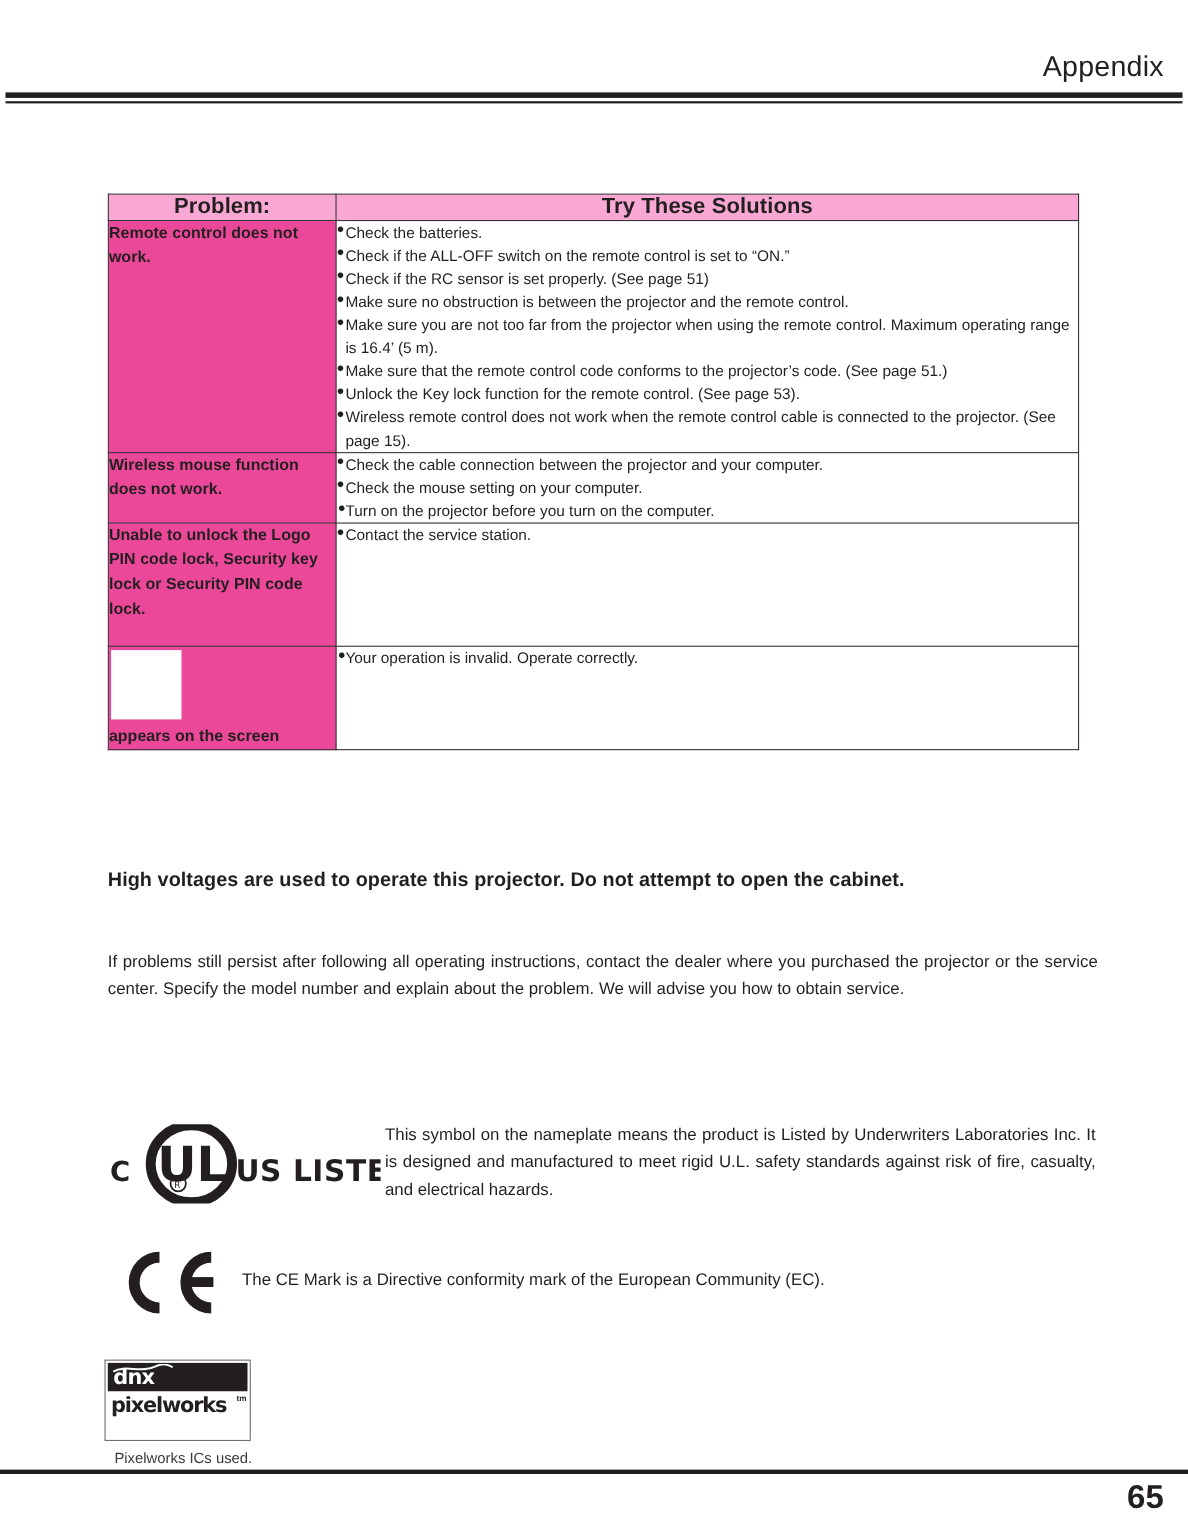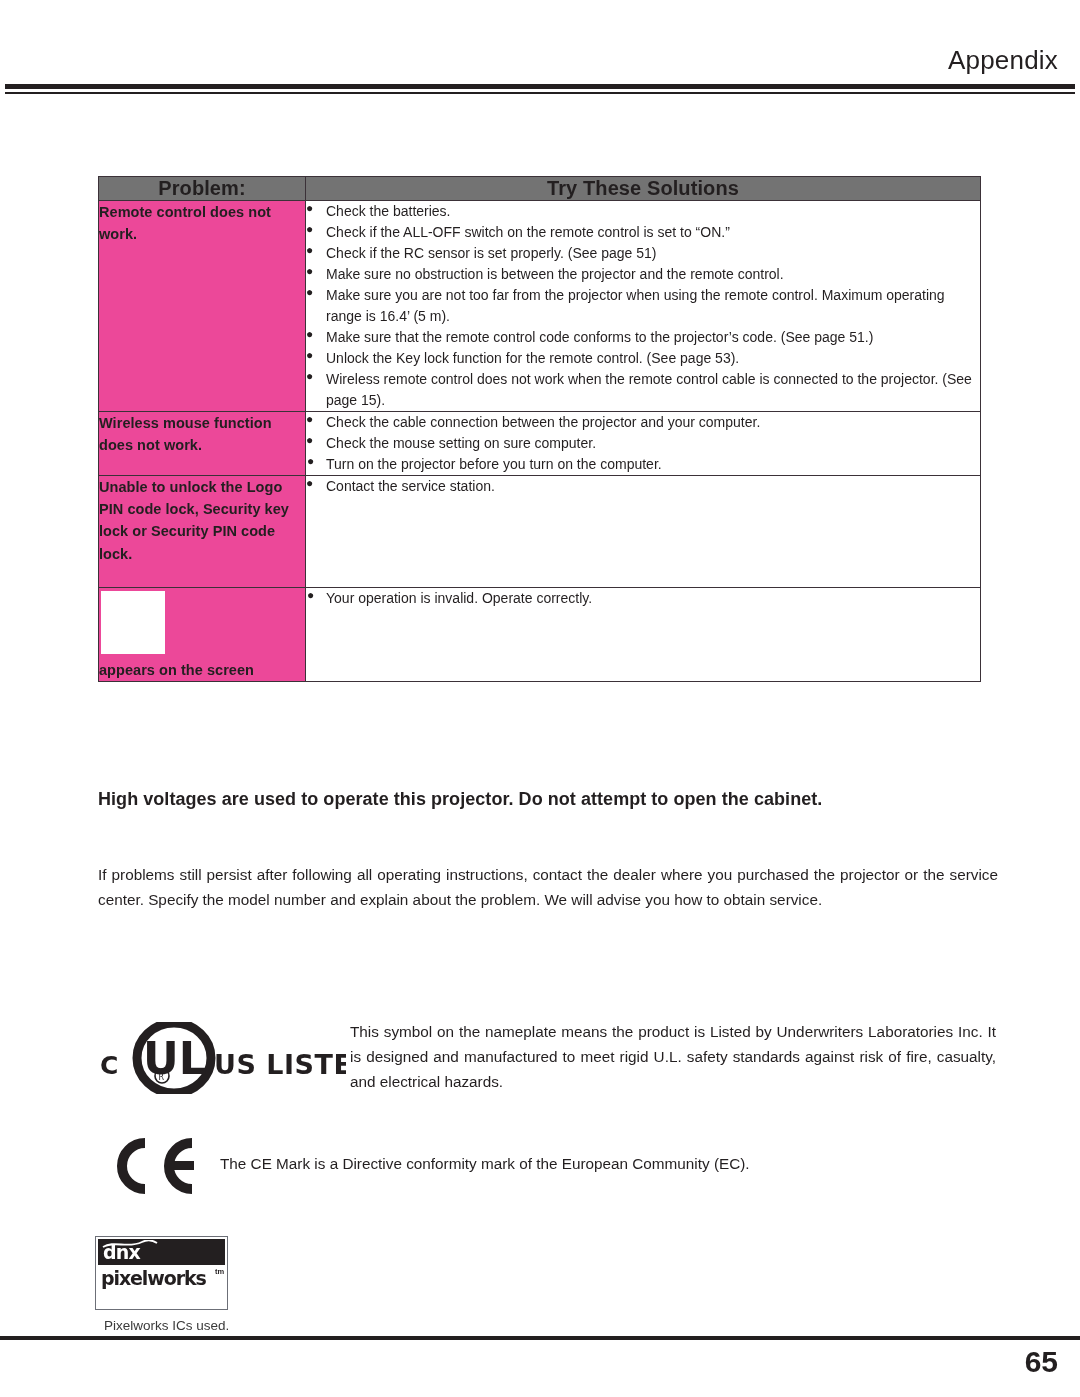--- a/index.html
+++ b/index.html
@@ -59,21 +59,21 @@
   }
   .tshoot-table td, .tshoot-table th {
     border: 1.6px solid #3b3138;
     vertical-align: top;
     padding: 0;
   }
   .col-problem { width: 207px; }
   .col-solutions { width: 675px; }
 
   .thead-cell {
-    background: #737373;
+    background: #f9a8d4;
     text-align: center;
     font-size: 20px;
     font-weight: bold;
     padding: 7px 0 9px 0;
     letter-spacing: 0.1px;
   }
   .cell-problem {
     background: #ec4899;
     font-size: 14.5px;
     font-weight: bold;
@@ -83,21 +83,21 @@
   }
   .cell-solutions {
     background: #ffffff;
     font-size: 14px;
     line-height: 1.47;
     padding: 9px 12px 9px 12px;
   }
   .sol-list { margin: 0; padding: 0; list-style: none; }
   .sol-list li {
     position: relative;
-    padding-left: 20px;
+    padding-left: 8px;
     margin: 0 0 0.5px 0;
   }
   .sol-list li::before {
     content: "\25CF";
     position: absolute;
     left: 0; top: -1px;
     font-size: 12px;
     color: #231f20;
   }
   .sol-list li.tight::before { left: 1px; }
@@ -314,21 +314,21 @@
           <li><span>Wireless remote control does not work when the remote control cable is connected to the projector. (See page 15).</span></li>
         </ul>
       </td>
     </tr>
 
     <tr>
       <td class="cell-problem">Wireless mouse function does not work.</td>
       <td class="cell-solutions">
         <ul class="sol-list">
           <li><span>Check the cable connection between the projector and your computer.</span></li>
-          <li><span>Check the mouse setting on sure computer.</span></li>
+          <li><span>Check the mouse setting on your computer.</span></li>
           <li class="tight"><span>Turn on the projector before you turn on the computer.</span></li>
         </ul>
       </td>
     </tr>
 
     <tr>
       <td class="cell-problem">Unable to unlock the Logo PIN code lock, Security key lock or Security PIN code lock.</td>
       <td class="cell-solutions">
         <ul class="sol-list">
           <li><span>Contact the service station.</span></li>

